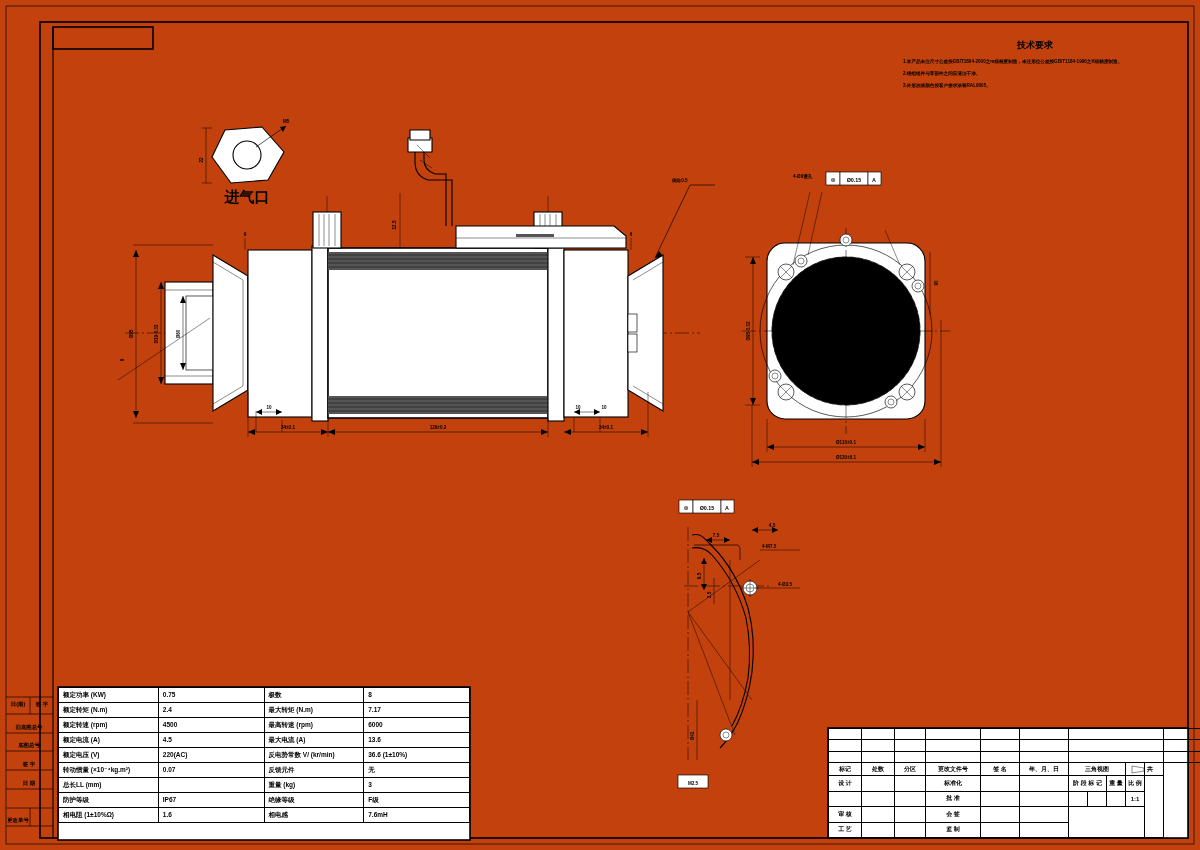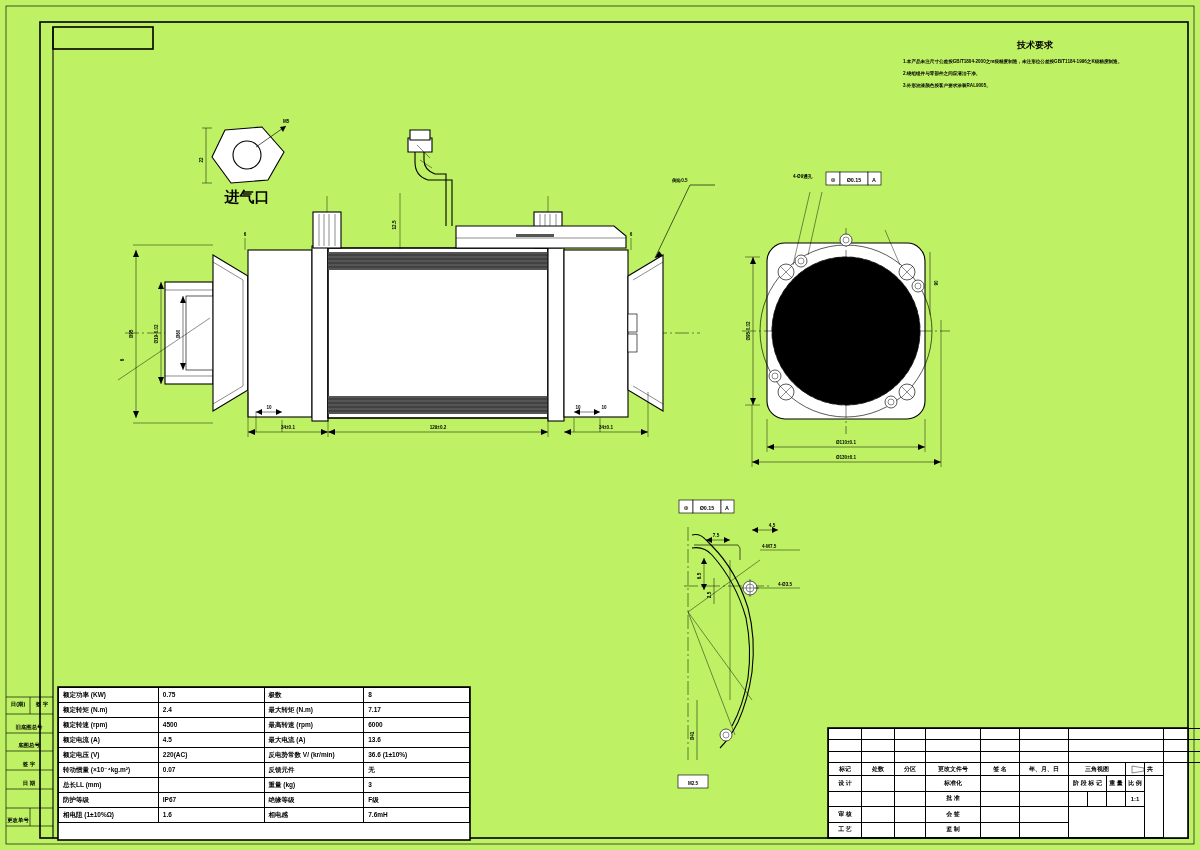--- a/index.html
+++ b/index.html
@@ -1,19 +1,19 @@
 <!DOCTYPE html>
 <html><head>
 <meta charset="utf-8">
 <title>Servo Motor Technical Drawing</title>
 <style>
   html,body{margin:0;padding:0;background:#ffffff;}
   body{width:1200px;height:850px;overflow:hidden;
        font-family:"Liberation Sans","DejaVu Sans",sans-serif;color:#000;}
-  #sheet{position:relative;width:1200px;height:850px;background:#bef264;}
+  #sheet{position:relative;width:1200px;height:850px;background:#c2410c;}
   svg{display:block;}
   .ln{stroke:#000;fill:none;}
   .thick{stroke-width:1.6;}
   .med{stroke-width:1.1;}
   .thin{stroke-width:0.65;}
   .hair{stroke-width:0.45;}
   .center{stroke:#000;stroke-width:0.5;stroke-dasharray:14 3 2 3;}
   .hidden{stroke:#000;stroke-width:0.55;stroke-dasharray:5 3;}
   .dimline{stroke:#000;stroke-width:0.5;}
   .fill-w{fill:#ffffff;}

